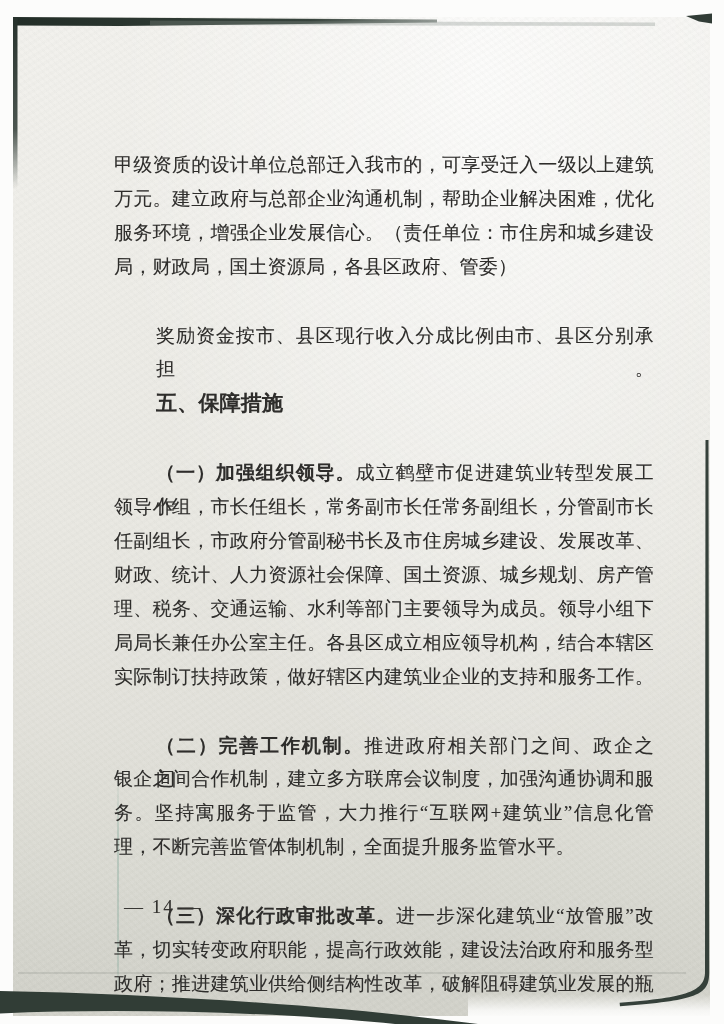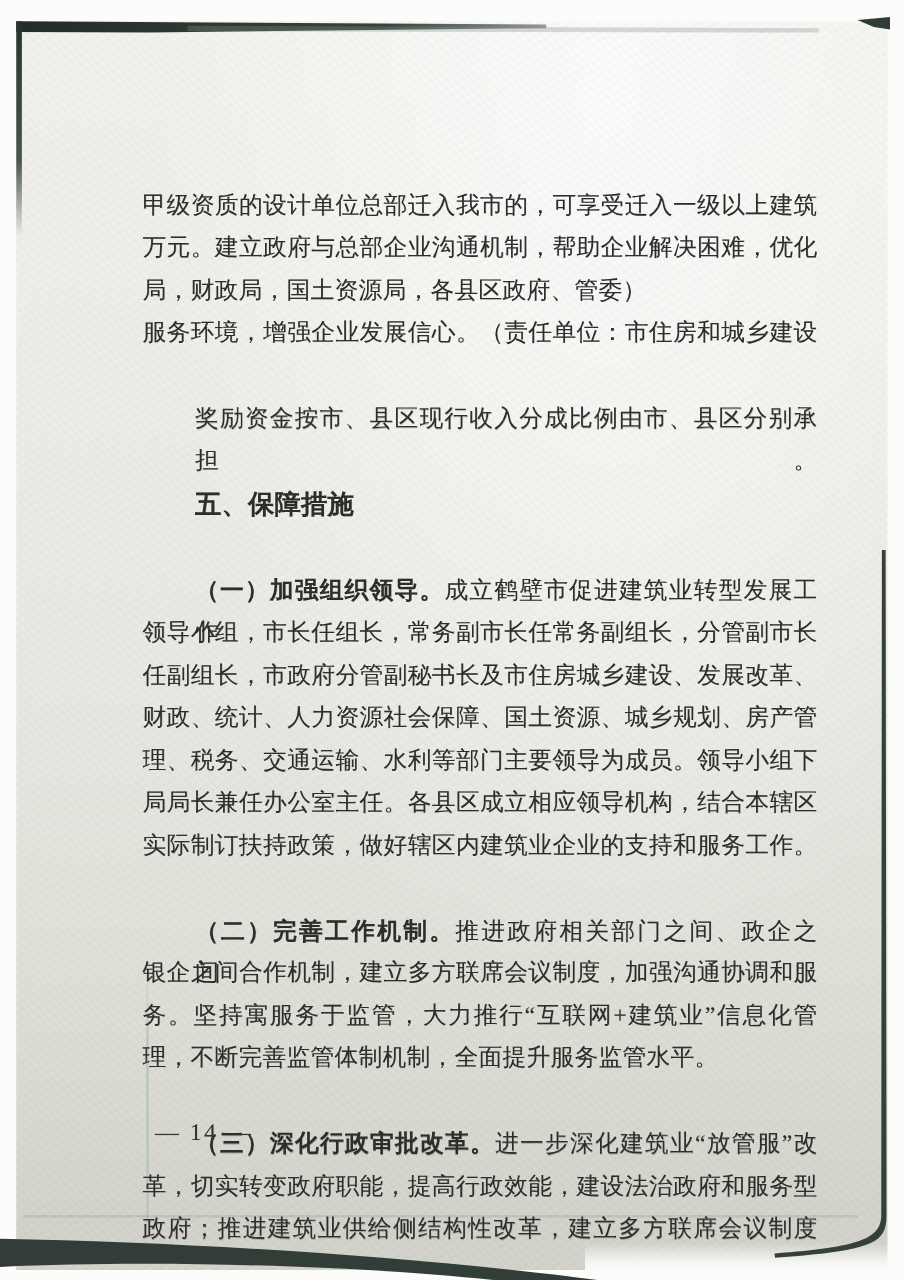--- a/index.html
+++ b/index.html
@@ -64,38 +64,38 @@
 
   <div id="paper"></div>
 
   <div id="crease"></div>
   <div id="streak"></div>
   <div id="fade-br"></div>
 
   <div id="textblock">
       <div class="line j">甲级资质的设计单位总部迁入我市的，可享受迁入一级以上建筑</div>
       <div class="line j">万元。建立政府与总部企业沟通机制，帮助企业解决困难，优化</div>
+      <div class="line j">服务环境，增强企业发展信心。（责任单位：市住房和城乡建设</div>
       <div class="line">局，财政局，国土资源局，各县区政府、管委）</div>
-      <div class="line j">服务环境，增强企业发展信心。（责任单位：市住房和城乡建设</div>
       <div class="line j ind">奖励资金按市、县区现行收入分成比例由市、县区分别承担。</div>
       <div class="line ind bold">五、保障措施</div>
       <div class="line j ind"><span class="bp">（一）加强组织领导。</span>成立鹤壁市促进建筑业转型发展工作</div>
       <div class="line j">领导小组，市长任组长，常务副市长任常务副组长，分管副市长</div>
       <div class="line j">任副组长，市政府分管副秘书长及市住房城乡建设、发展改革、</div>
       <div class="line j">财政、统计、人力资源社会保障、国土资源、城乡规划、房产管</div>
       <div class="line j">理、税务、交通运输、水利等部门主要领导为成员。领导小组下</div>
       <div class="line j">局局长兼任办公室主任。各县区成立相应领导机构，结合本辖区</div>
       <div class="line j">实际制订扶持政策，做好辖区内建筑业企业的支持和服务工作。</div>
       <div class="line j ind"><span class="bp">（二）完善工作机制。</span>推进政府相关部门之间、政企之间、</div>
       <div class="line j">银企之间合作机制，建立多方联席会议制度，加强沟通协调和服</div>
       <div class="line j">务。坚持寓服务于监管，大力推行“互联网+建筑业”信息化管</div>
       <div class="line">理，不断完善监管体制机制，全面提升服务监管水平。</div>
       <div class="line j ind"><span class="bp">（三）深化行政审批改革。</span>进一步深化建筑业“放管服”改</div>
       <div class="line j">革，切实转变政府职能，提高行政效能，建设法治政府和服务型</div>
-      <div class="line j">政府；推进建筑业供给侧结构性改革，建立多方联席会议制度</div>
+      <div class="line j">政府；推进建筑业供给侧结构性改革，破解阻碍建筑业发展的瓶</div>
     </div>
 
   <div id="pagenum">— 14 —</div>
 
   <svg id="artifacts" width="724" height="1024" viewBox="0 0 724 1024">
     <defs>
       <linearGradient id="fadeLeft" x1="0" y1="0" x2="0" y2="1">
         <stop offset="0" stop-color="#27322c"></stop>
         <stop offset="0.65" stop-color="#2e3a34" stop-opacity="0.85"></stop>
         <stop offset="1" stop-color="#2e3a34" stop-opacity="0"></stop>

